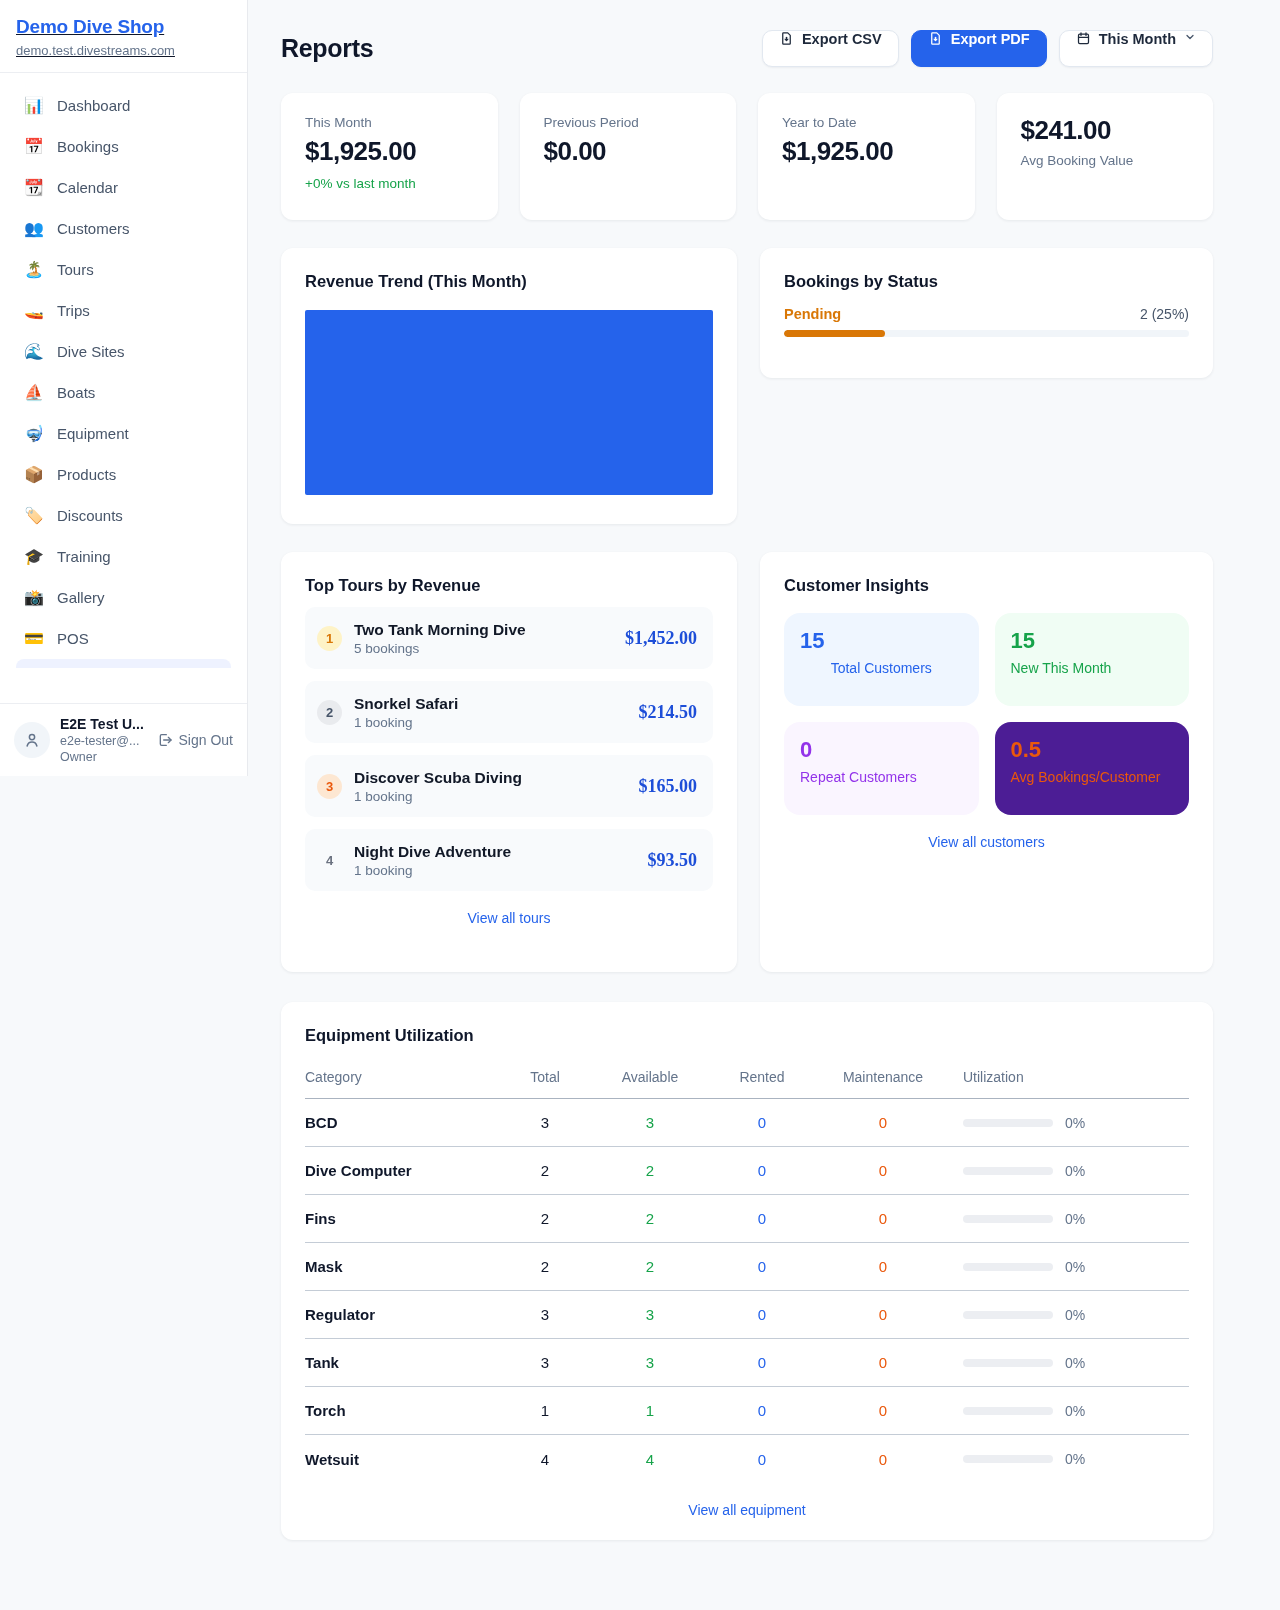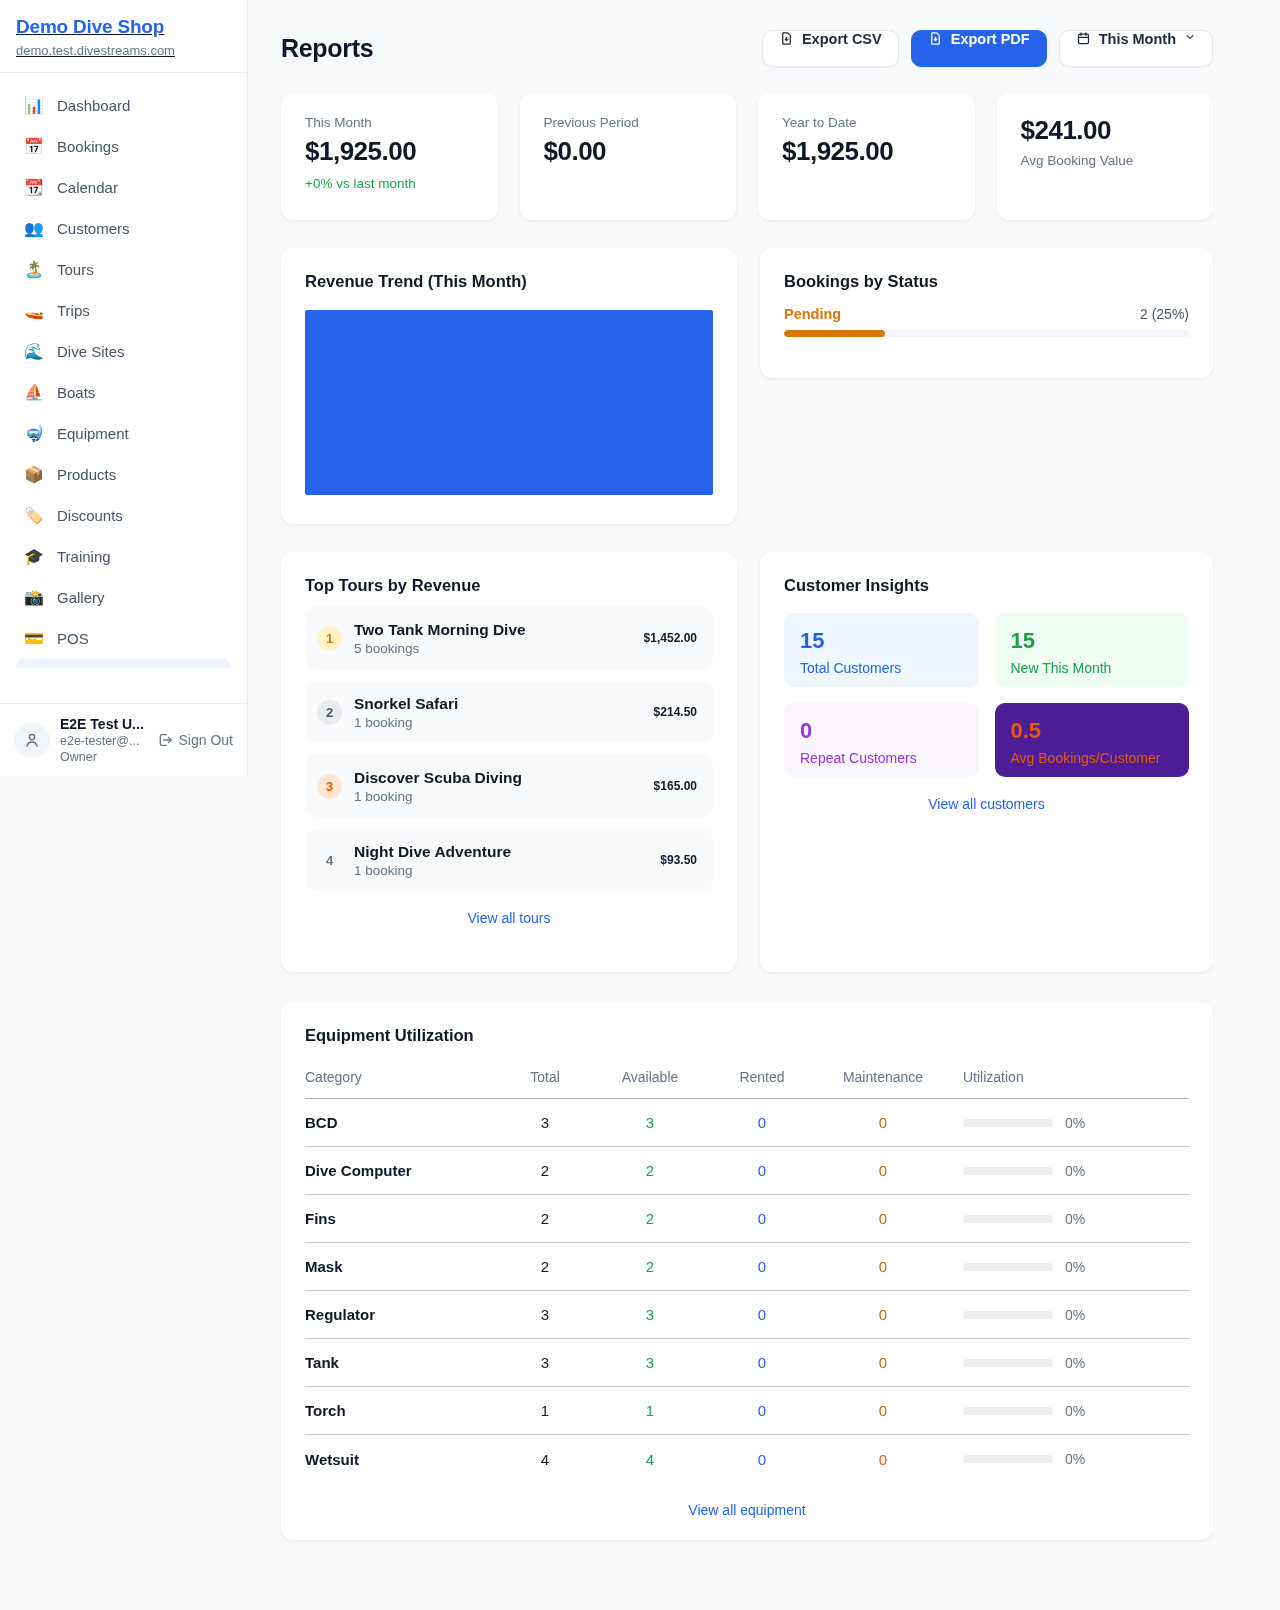--- a/index.html
+++ b/index.html
@@ -54,25 +54,25 @@
   .fill { height:100%; border-radius:99px; }
 
   .row3 { display:grid; grid-template-columns:456px 453px; gap:23px; margin-top:28px; align-items:start; }
   .tours-card,.insights-card { padding:24px; height:420px; }
   .tour-row { display:flex; align-items:center; gap:12px; background:#f8fafc; border-radius:10px; padding:11px 16px 11px 12px; margin-top:12px; height:62px; }
   .tour-row:first-of-type { margin-top:18px; }
   .rank { width:25px; height:25px; border-radius:50%; display:flex; align-items:center; justify-content:center; font-size:13px; font-weight:700; flex:0 0 25px; }
   .tour-info { flex:1; min-width:0; }
   .tour-name { font-size:15.5px; font-weight:600; color:#111827; }
   .tour-sub { font-size:13.5px; color:#64748b; margin-top:2px; }
-  .tour-amt { font-size:12px; font-weight:700; color:#0f172a; white-space:nowrap; }
+  .tour-amt { font-size:18px; font-weight:700; color:#1d4ed8; white-space:nowrap;font-family:Liberation Serif, serif; }
   .card-link { display:block; text-align:center; color:#2563eb; font-size:14px; margin-top:19px; text-decoration:none; cursor:pointer; }
 
   .tiles { display:grid; grid-template-columns:1fr 1fr; gap:16px; margin-top:18px; }
-  .tile { border-radius:10px; padding:15px 16px; height:74px; }
+  .tile { border-radius:16px; padding:15px 16px; height:93px; }
   .tile-num { font-size:22px; font-weight:800; }
   .tile-label { font-size:14px; margin-top:6px; }
 
   .equip-card { margin-top:30px; padding:24px 24px 22px; }
   .tbl { margin-top:16px; }
   .t-head { display:flex; align-items:center; padding:8px 0 13px; border-bottom:1px solid #aab3c0; font-size:14px; color:#64748b; }
   .t-row { display:flex; align-items:center; padding:0; height:48px; border-bottom:1px solid #c4ccd6; font-size:15px; }
   .t-row:last-of-type { border-bottom:none; }
   .c-cat { flex:1; }
   .c-num { width:92px; text-align:center; }
@@ -315,21 +315,21 @@
 
         <a class="card-link">View all tours</a>
       </div>
 
       <div class="card insights-card">
         <div class="card-title">Customer Insights</div>
         <div class="tiles">
 
             <div class="tile" style="background: rgb(239, 246, 255);">
               <div class="tile-num" style="color: rgb(37, 99, 235);">15</div>
-              <div class="tile-label" style="color: rgb(37, 99, 235);">Total Customers</div>
+              <div class="tile-label" style="color: rgb(37, 99, 235); text-align: center;">Total Customers</div>
             </div>
 
             <div class="tile" style="background: rgb(240, 253, 244);">
               <div class="tile-num" style="color: rgb(22, 163, 74);">15</div>
               <div class="tile-label" style="color: rgb(22, 163, 74);">New This Month</div>
             </div>
 
             <div class="tile" style="background: rgb(250, 245, 255);">
               <div class="tile-num" style="color: rgb(147, 51, 234);">0</div>
               <div class="tile-label" style="color: rgb(147, 51, 234);">Repeat Customers</div>

